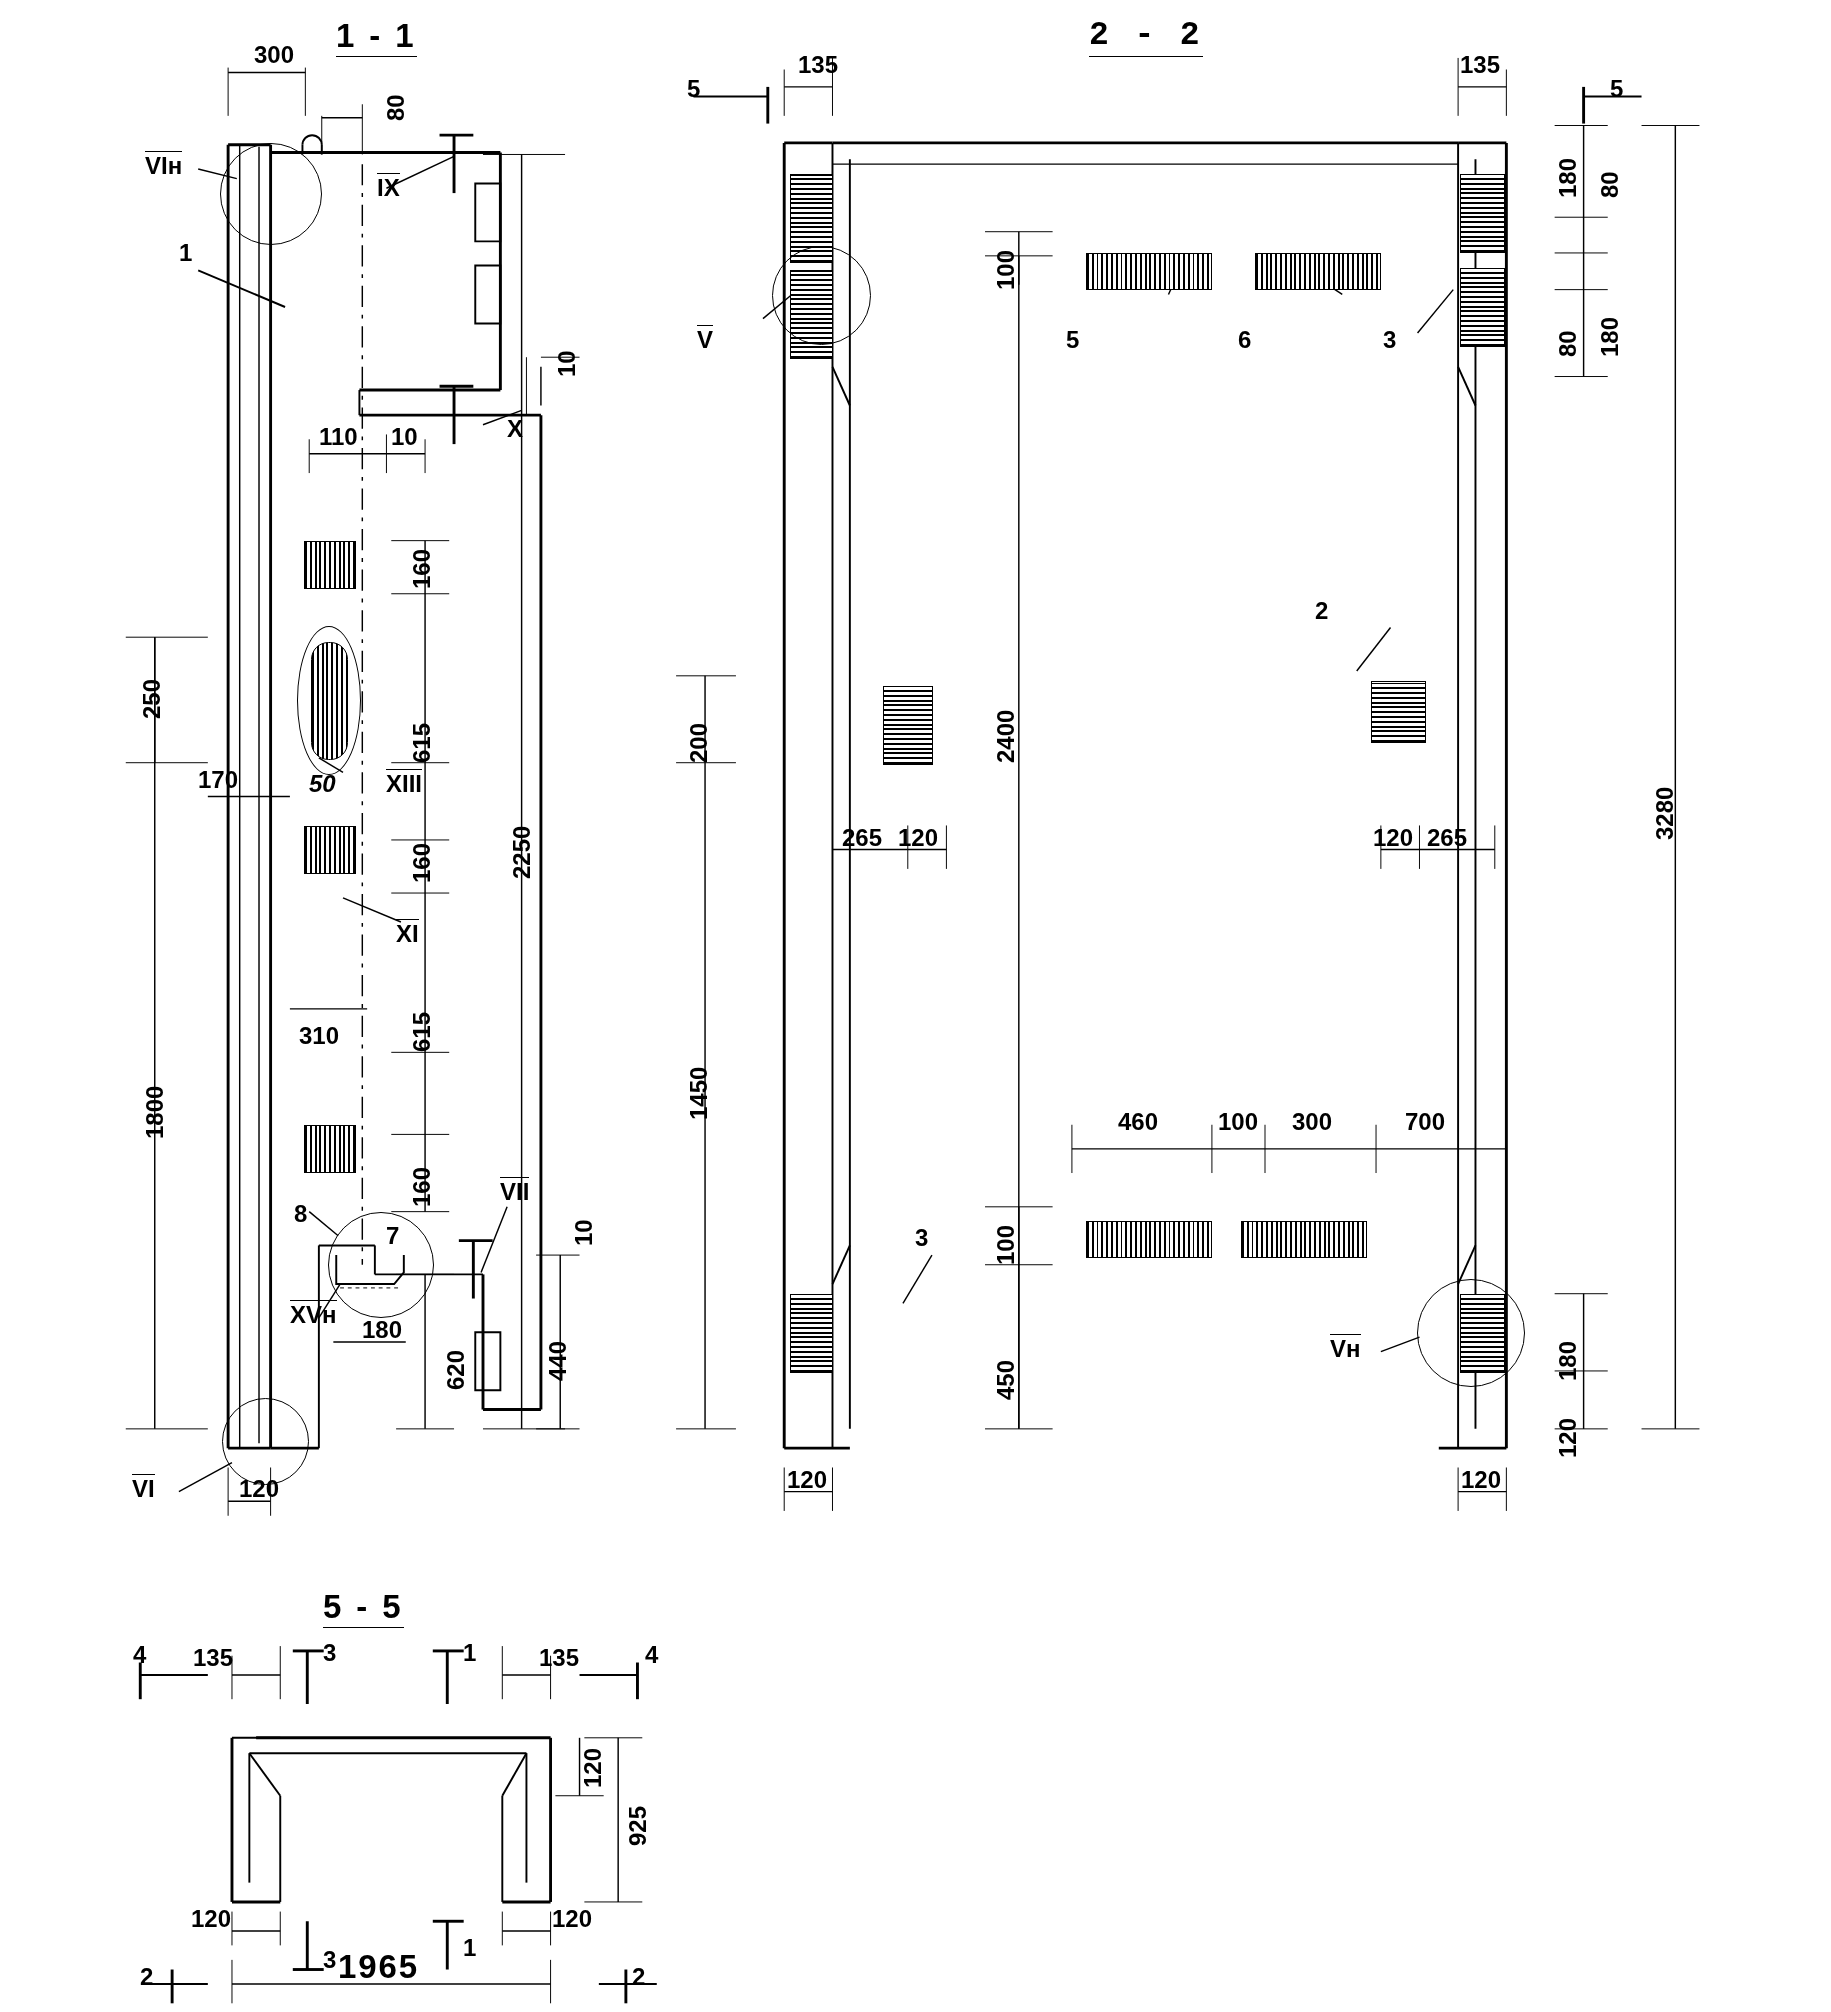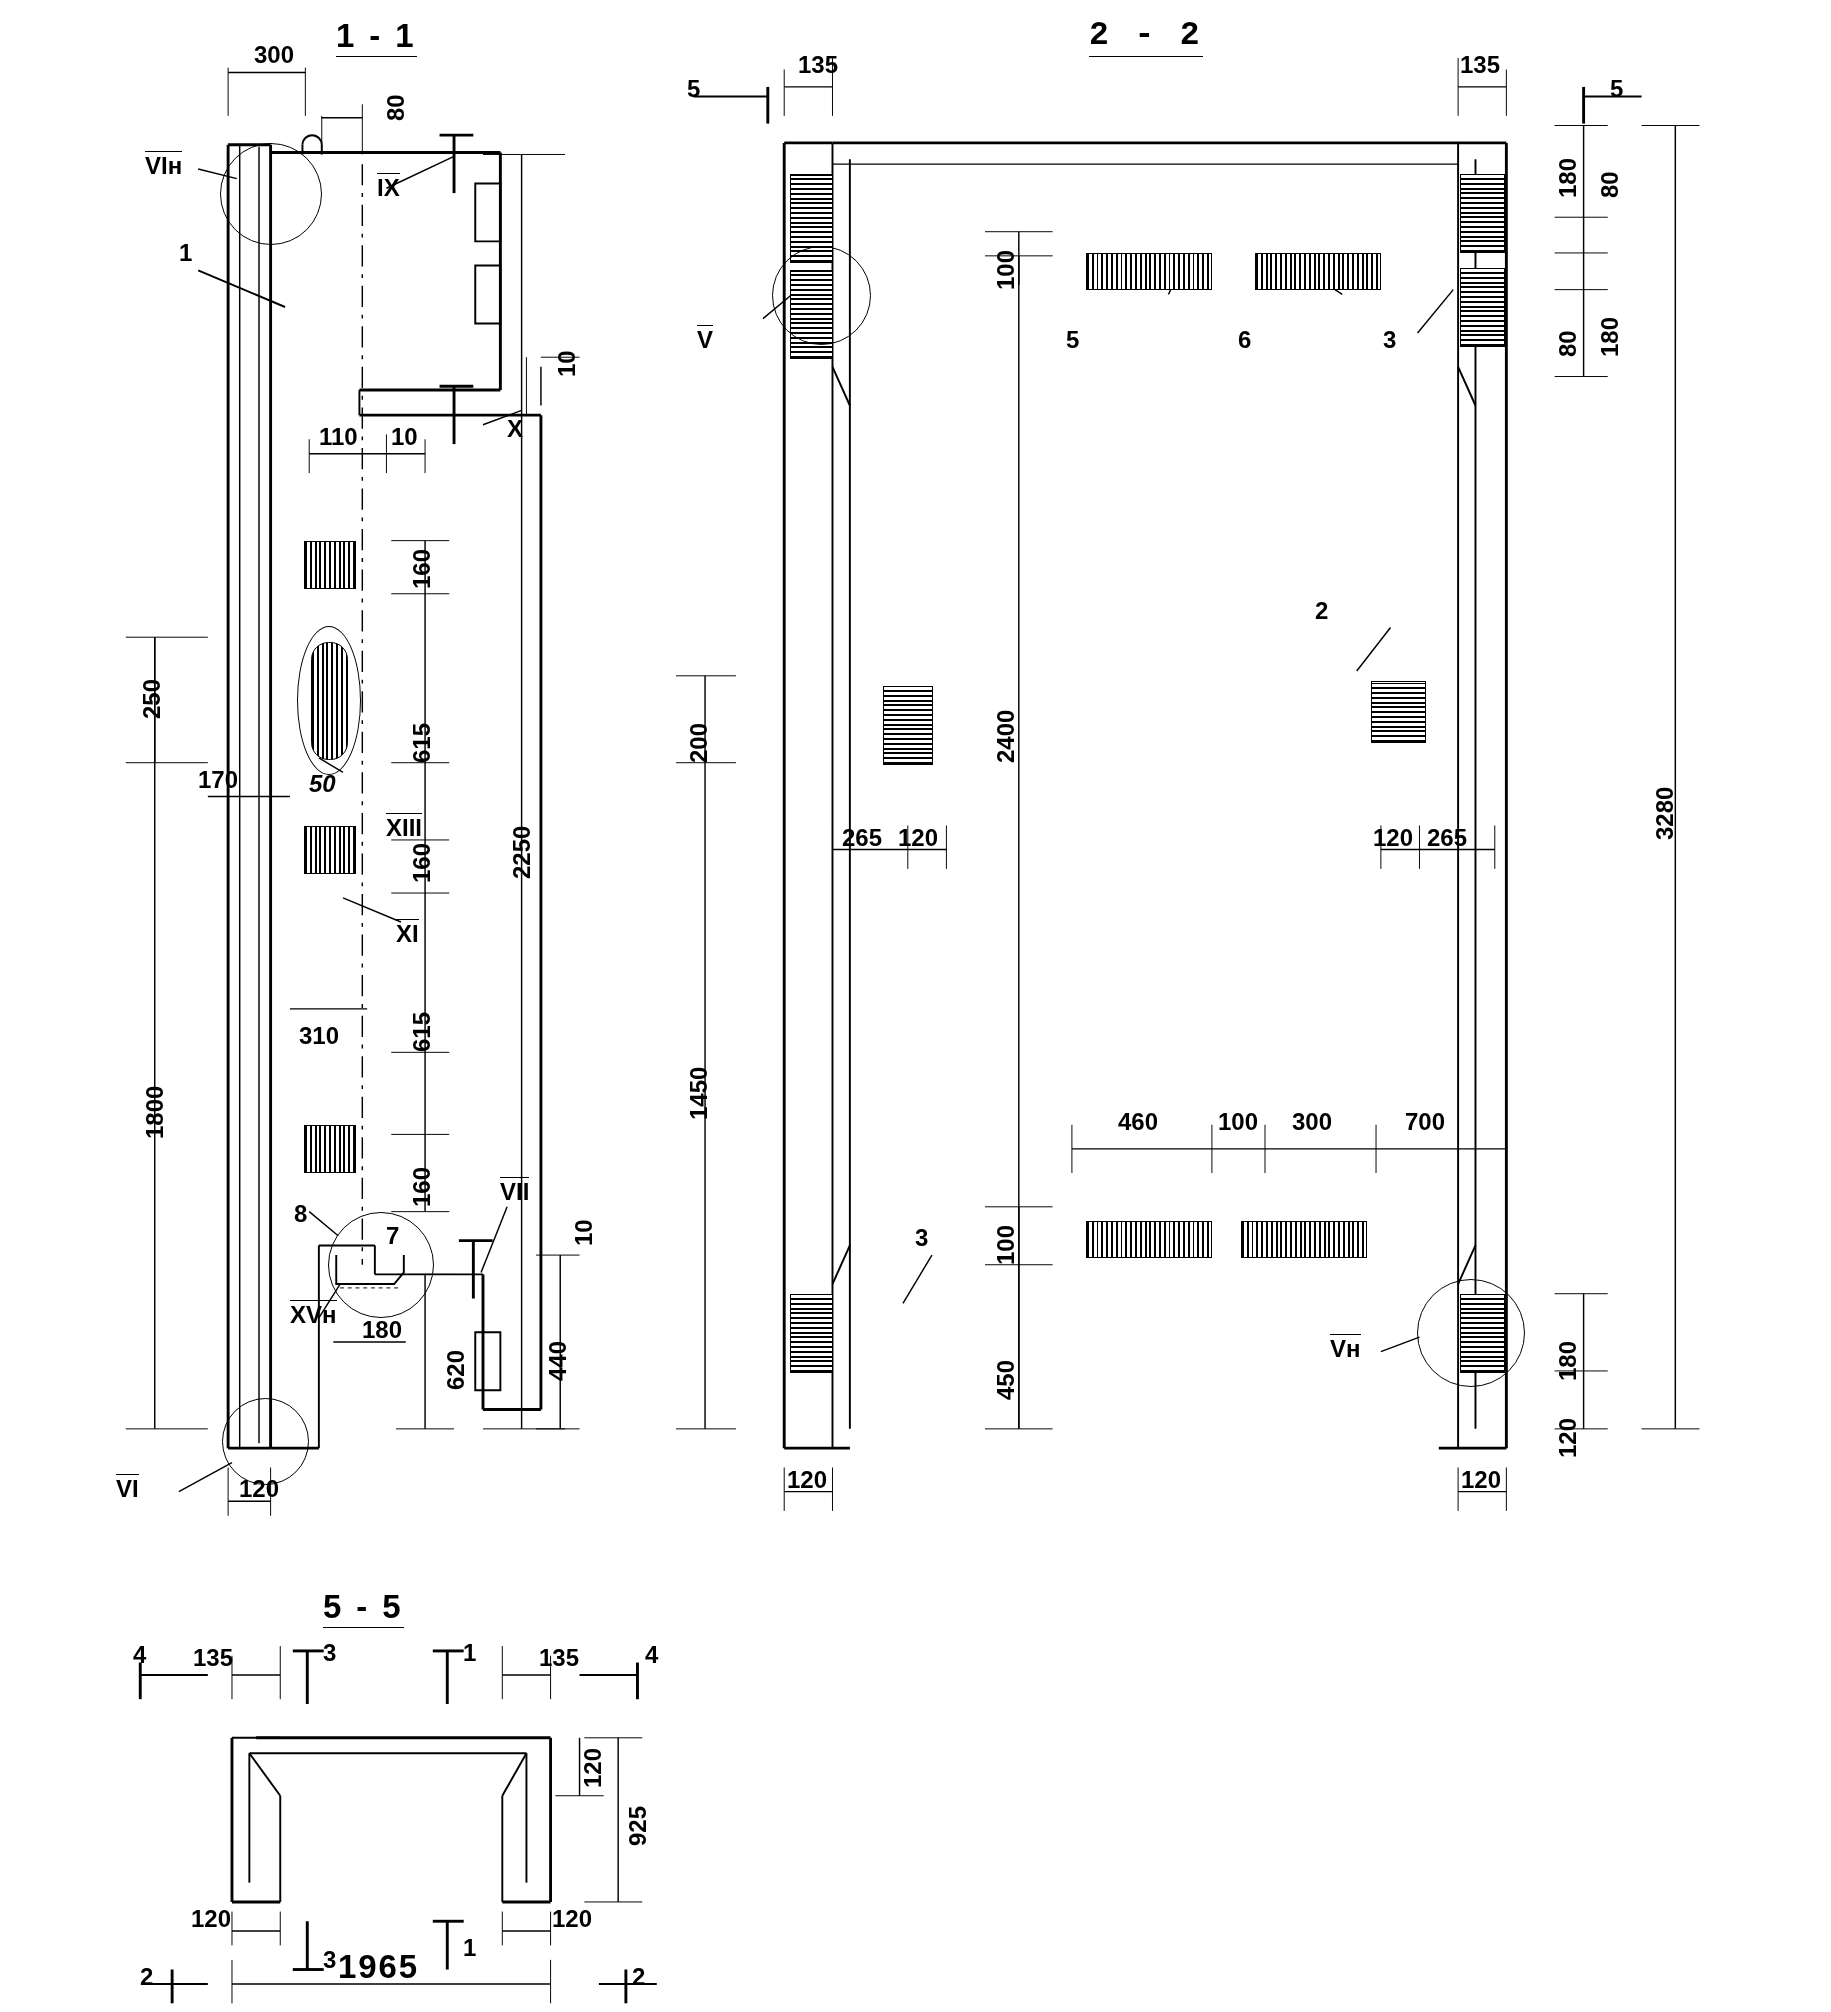--- a/index.html
+++ b/index.html
@@ -351,31 +351,31 @@
   <div class="lbl" style="left:198px;top:768px;">170</div>
   <div class="lbl" style="left:309px;top:772px;font-style:italic;">50</div>
   <div class="lbl" style="left:299px;top:985px;margin-top:39px;">310</div>
   <div class="lbl rot" style="left:410px;top:589px;">160</div>
   <div class="lbl rot" style="left:410px;top:763px;">615</div>
   <div class="lbl rot" style="left:410px;top:883px;">160</div>
   <div class="lbl rot" style="left:410px;top:1052px;">615</div>
   <div class="lbl rot" style="left:410px;top:1207px;">160</div>
   <div class="lbl rot" style="left:510px;top:879px;">2250</div>
   <div class="lbl rot" style="left:143px;top:1139px;">1800</div>
-  <div class="lbl" style="left:386px;top:816px;"><span class="ovl">XIII</span></div>
+  <div class="lbl" style="left:386px;top:772px;"><span class="ovl">XIII</span></div>
   <div class="lbl" style="left:396px;top:922px;"><span class="ovl">XI</span></div>
   <div class="lbl" style="left:294px;top:1202px;">8</div>
   <div class="lbl" style="left:386px;top:1224px;">7</div>
   <div class="lbl" style="left:500px;top:1180px;"><span class="ovl">VII</span></div>
   <div class="lbl" style="left:290px;top:1303px;"><span class="ovl">XVн</span></div>
   <div class="lbl" style="left:362px;top:1318px;">180</div>
   <div class="lbl rot" style="left:444px;top:1390px;">620</div>
   <div class="lbl rot" style="left:546px;top:1381px;">440</div>
   <div class="lbl rot" style="left:572px;top:1246px;">10</div>
-  <div class="lbl" style="left:116px;top:1477px;"><span class="ovl">VI</span></div>
+  <div class="lbl" style="left:132px;top:1477px;"><span class="ovl">VI</span></div>
   <div class="lbl" style="left:239px;top:1477px;">120</div>
 
   <div class="ttl" style="left:1089px;top:17.4px;font-family:Liberation Mono, monospace;"><u>2 - 2</u></div>
   <div class="lbl" style="left:798px;top:53px;">135</div>
   <div class="lbl" style="left:1460px;top:53px;">135</div>
   <div class="lbl" style="left:687px;top:77px;">5</div>
   <div class="lbl" style="left:1610px;top:77px;">5</div>
   <div class="lbl rot" style="left:1556px;top:198px;">180</div>
   <div class="lbl rot" style="left:1598px;top:198px;">80</div>
   <div class="lbl rot" style="left:1556px;top:357px;">80</div>

